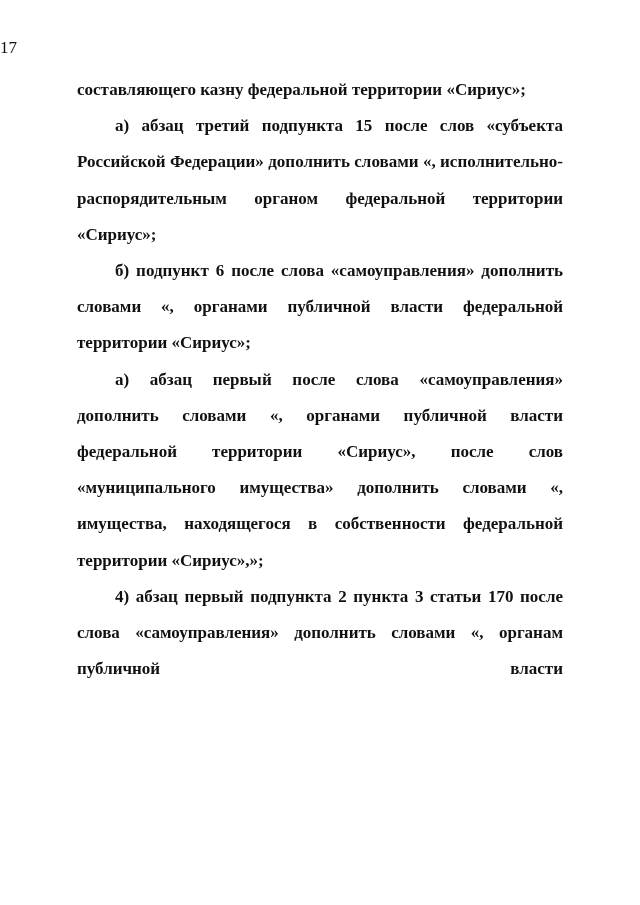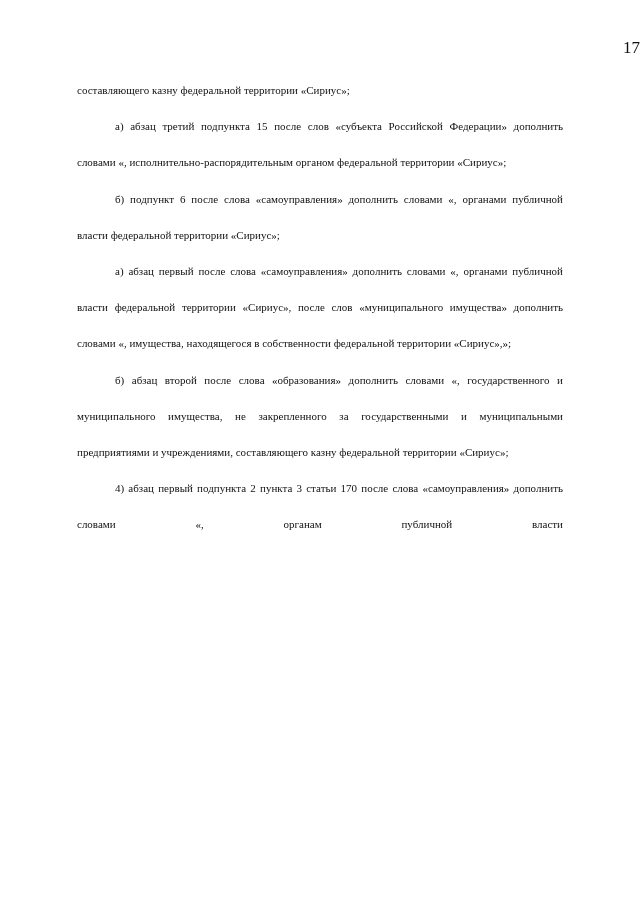--- a/index.html
+++ b/index.html
@@ -5,40 +5,39 @@
   html, body { margin: 0; padding: 0; background: #ffffff; }
   body { width: 640px; height: 905px; overflow: hidden; position: relative; }
   .page {
     position: absolute; left: 0; top: 0; width: 640px; height: 905px;
     background: #ffffff;
     font-family: "Liberation Serif", "DejaVu Serif", serif;
     color: #111111;
   }
   .page-number {
     position: absolute; top: 38px; left: 0; width: 640px;
-    text-align: right; font-size: 17px;
+    text-align: left; font-size: 17px;
   }
   .body-text {
     position: absolute; top: 72px; left: 77px; width: 486px;
-    font-size: 11px; line-height: 36.2px;
+    font-size: 17px; line-height: 36.2px; font-weight: bold;
   }
   .para {
     margin: 0; text-align: justify; text-indent: 38px;
     hyphens: none;
   }
   .para.noindent { text-indent: 0; }
   .para.last-justified { text-align-last: justify; }
 </style>
 </head>
 <body>
 
 <div class="page">
   <div class="page-number">17</div>
 
   <div class="body-text">
     <p class="para noindent">составляющего казну федеральной территории «Сириус»;</p>
     <p class="para">а) абзац третий подпункта 15 после слов «субъекта Российской Федерации» дополнить словами «, исполнительно-распорядительным органом федеральной территории «Сириус»;</p>
     <p class="para">б) подпункт 6 после слова «самоуправления» дополнить словами «, органами публичной власти федеральной территории «Сириус»;</p>
     <p class="para">а) абзац первый после слова «самоуправления» дополнить словами «, органами публичной власти федеральной территории «Сириус», после слов «муниципального имущества» дополнить словами «, имущества, находящегося в собственности федеральной территории «Сириус»,»;</p>
-    <p class="para">б) абзац второй после слова «образования» дополнить словами «, государственного и муниципального имущества, не закрепленного за государственными и муниципальными предприятиями и учреждениями, составляющего казну федеральной территории «Сириус»;</p>
     <p class="para last-justified">4) абзац первый подпункта 2 пункта 3 статьи 170 после слова «самоуправления» дополнить словами «, органам публичной власти</p>
   </div>
 </div>
 
 </body></html>

